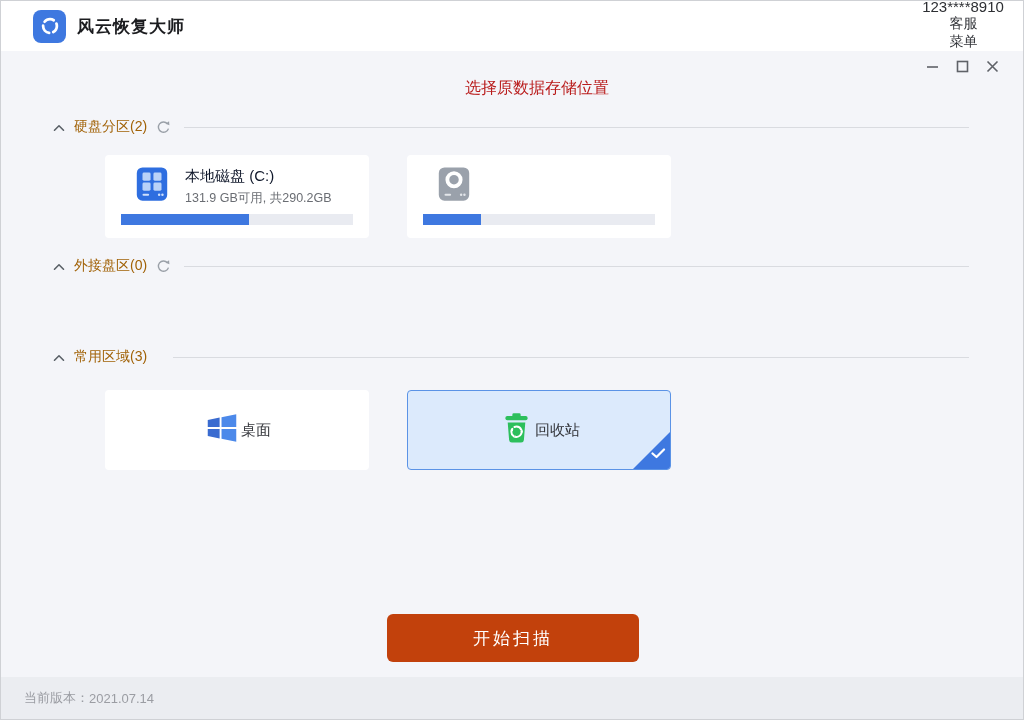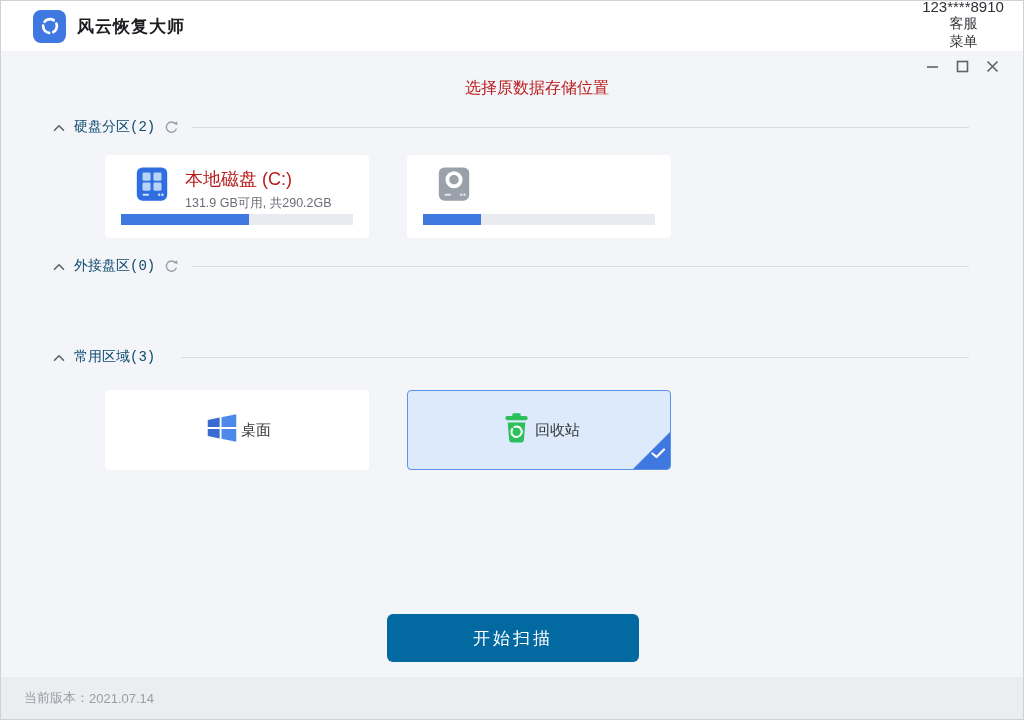--- a/index.html
+++ b/index.html
@@ -41,36 +41,36 @@
     position:absolute; top:77px; left:104px; right:54px;
     text-align:center; font-size:16px; color:#b91c1c;
   }
   .section{
     position:absolute; left:52px; right:54px; height:18px;
     display:flex; align-items:center;
   }
   .sec-disks{ top:117px; }
   .sec-external{ top:256px; }
   .sec-common{ top:347px; }
-  .sec-label{ font-size:14px; color:#0c4a6e; margin-left:9px;font-family:Liberation Mono, monospace; }
+  .sec-label{ font-size:14px; color:#a16207; margin-left:9px; }
   .sec-refresh{ margin-left:9px; display:flex; }
   .sec-line{ flex:1; border-top:1px solid #d9dbe0; margin-left:13px; }
   .sec-line.wide{ margin-left:26px; }
 
   .cards-row{ position:absolute; left:104px; display:flex; gap:38px; }
   .row-disks{ top:154px; }
   .row-common{ top:389px; }
 
   .disk-card{
     width:264px; height:83px; background:#ffffff; border-radius:4px;
     position:relative; cursor:default;
   }
   .disk-icon{ position:absolute; left:28px; top:10px; }
   .disk-texts{ position:absolute; left:80px; top:12px; }
-  .disk-name{ font-size:18px; color:#b91c1c; }
+  .disk-name{ font-size:15px; color:#0f172a; }
   .disk-usage{ font-size:12.5px; color:#6a6d73; margin-top:4px; }
   .disk-bar{
     position:absolute; left:16px; right:16px; bottom:13px; height:11px;
     background:#e9ebf1; overflow:hidden;
   }
   .disk-bar-fill{ height:100%; background:#3e78e0; }
 
   .area-card{
     width:264px; height:80px; background:#ffffff; border-radius:4px;
     display:flex; align-items:center; justify-content:center; 
@@ -79,21 +79,21 @@
   .area-card.selected{
     background:#dceafc; border:1px solid #5b93e6;
   }
   .area-label{ font-size:15px; color:#33353a; }
   .corner{ position:absolute; right:0; bottom:0; width:0; height:0;
     border-left:37px solid transparent; border-bottom:37px solid #3e78e0; }
   .corner-check{ position:absolute; right:4px; bottom:6px; }
 
   .scan-btn{
     position:absolute; left:386px; top:613px; width:252px; height:48px;
-    background:#0369a1; border:none; border-radius:6px;
+    background:#c2410c; border:none; border-radius:6px;
     color:#ffffff; font-size:17px; letter-spacing:3px;
     font-family:inherit; display:flex; align-items:center; justify-content:center;
     cursor:pointer;
   }
 
   .footer{
     position:absolute; left:0; right:0; bottom:0; height:42px;
     background:#ebedf1; display:flex; align-items:center;
     padding-left:23px; font-size:13px; color:#9b9da3;
   }

